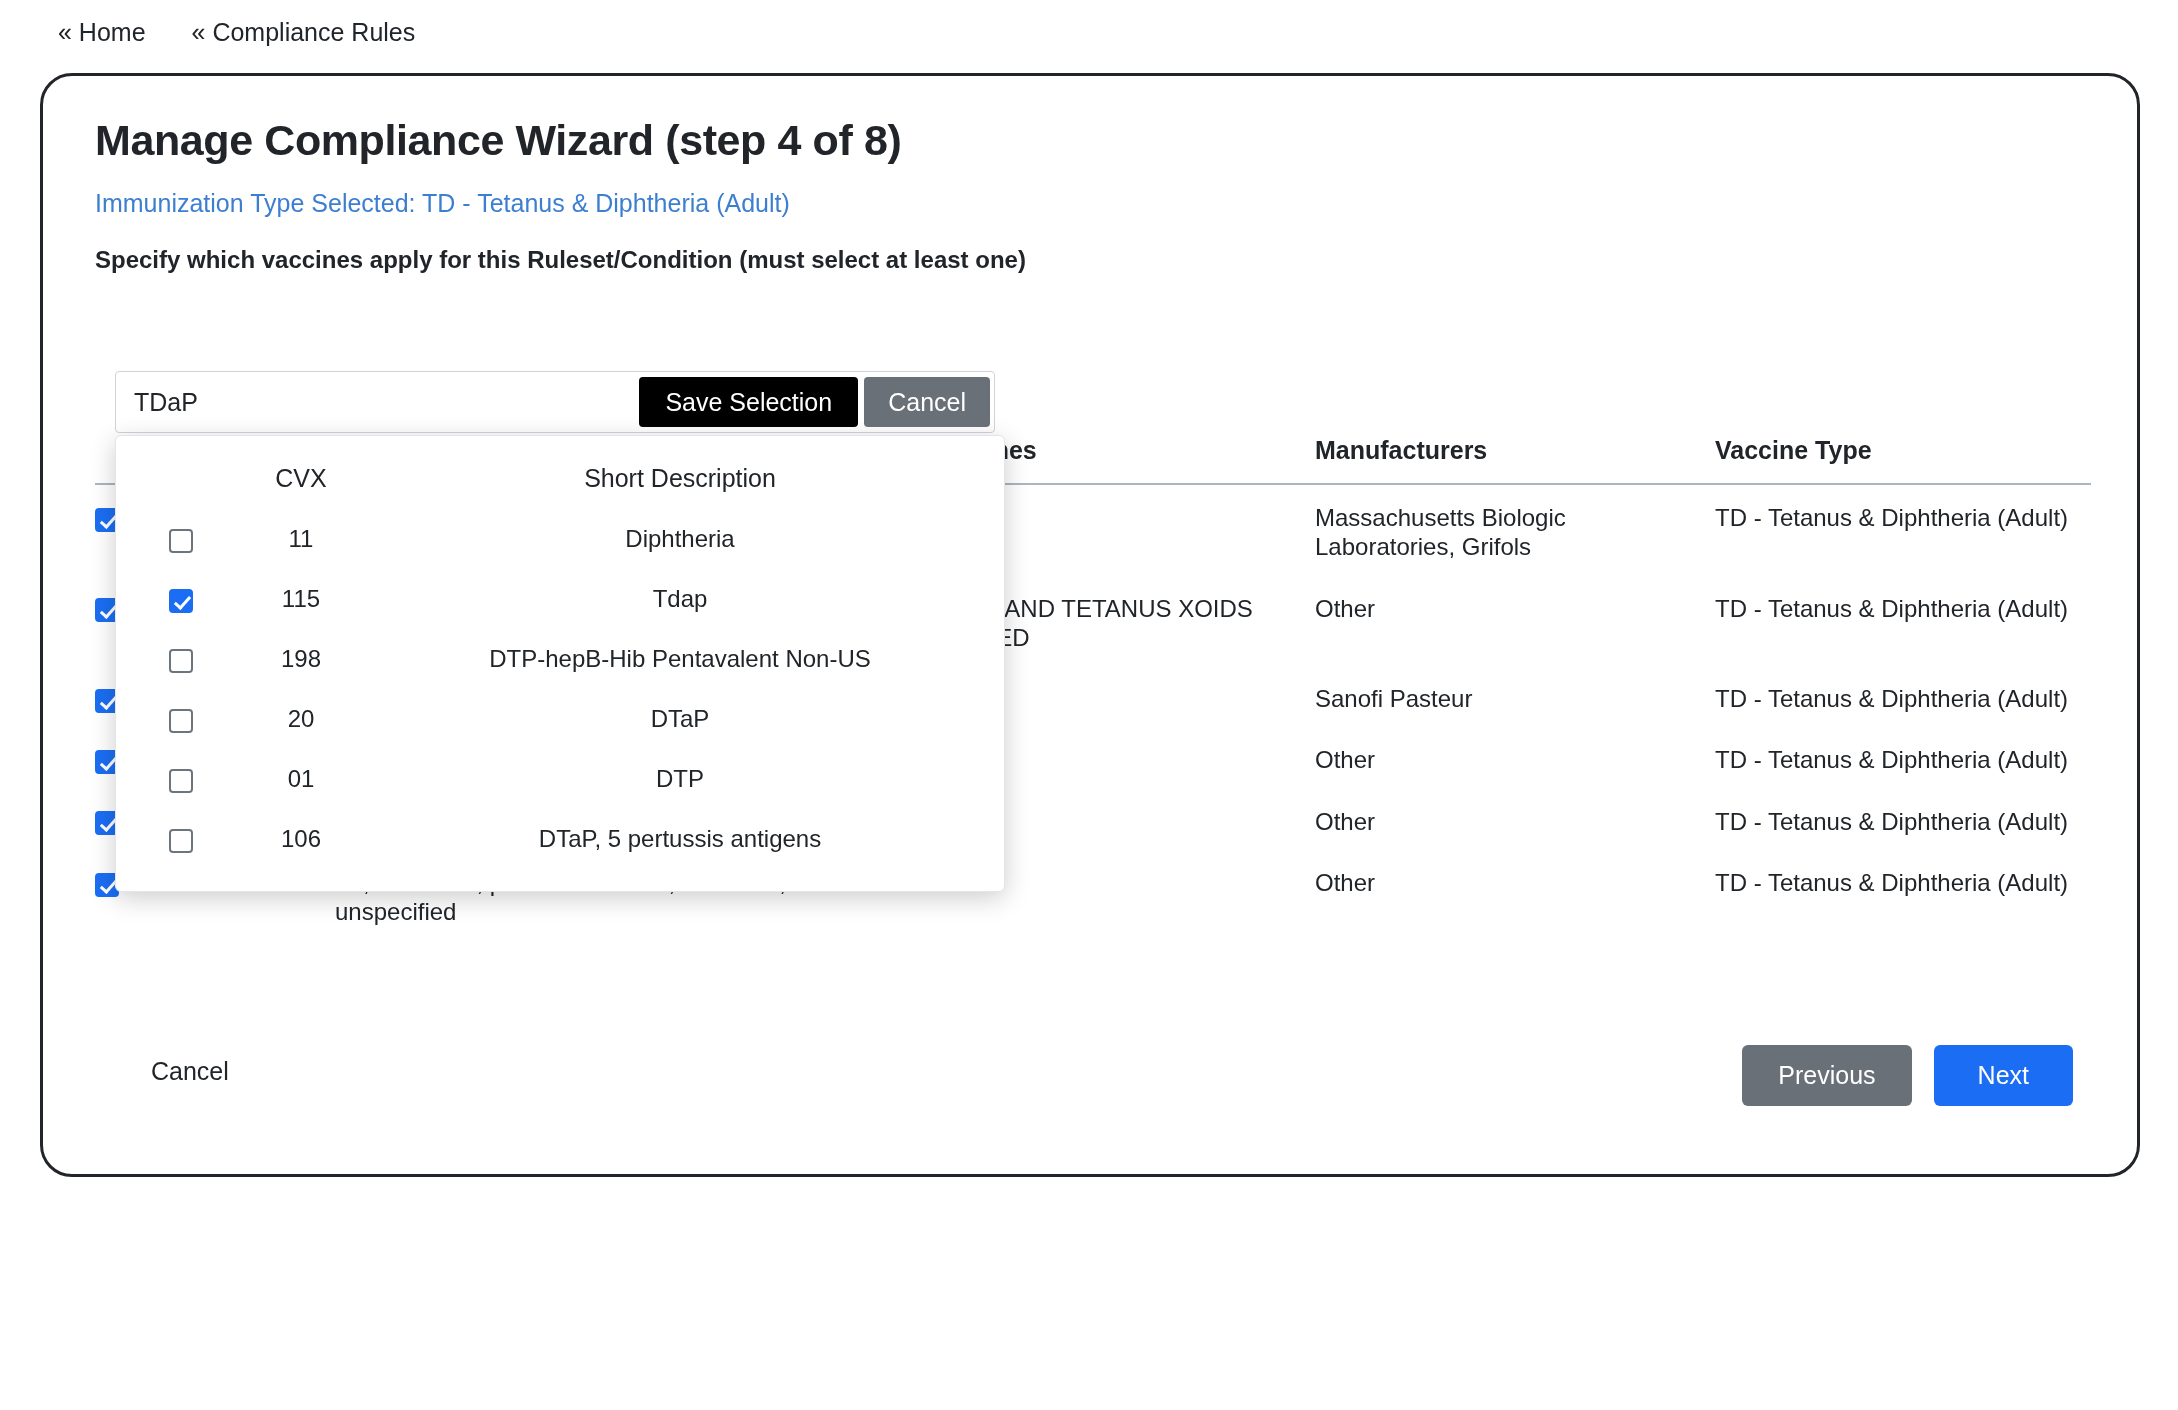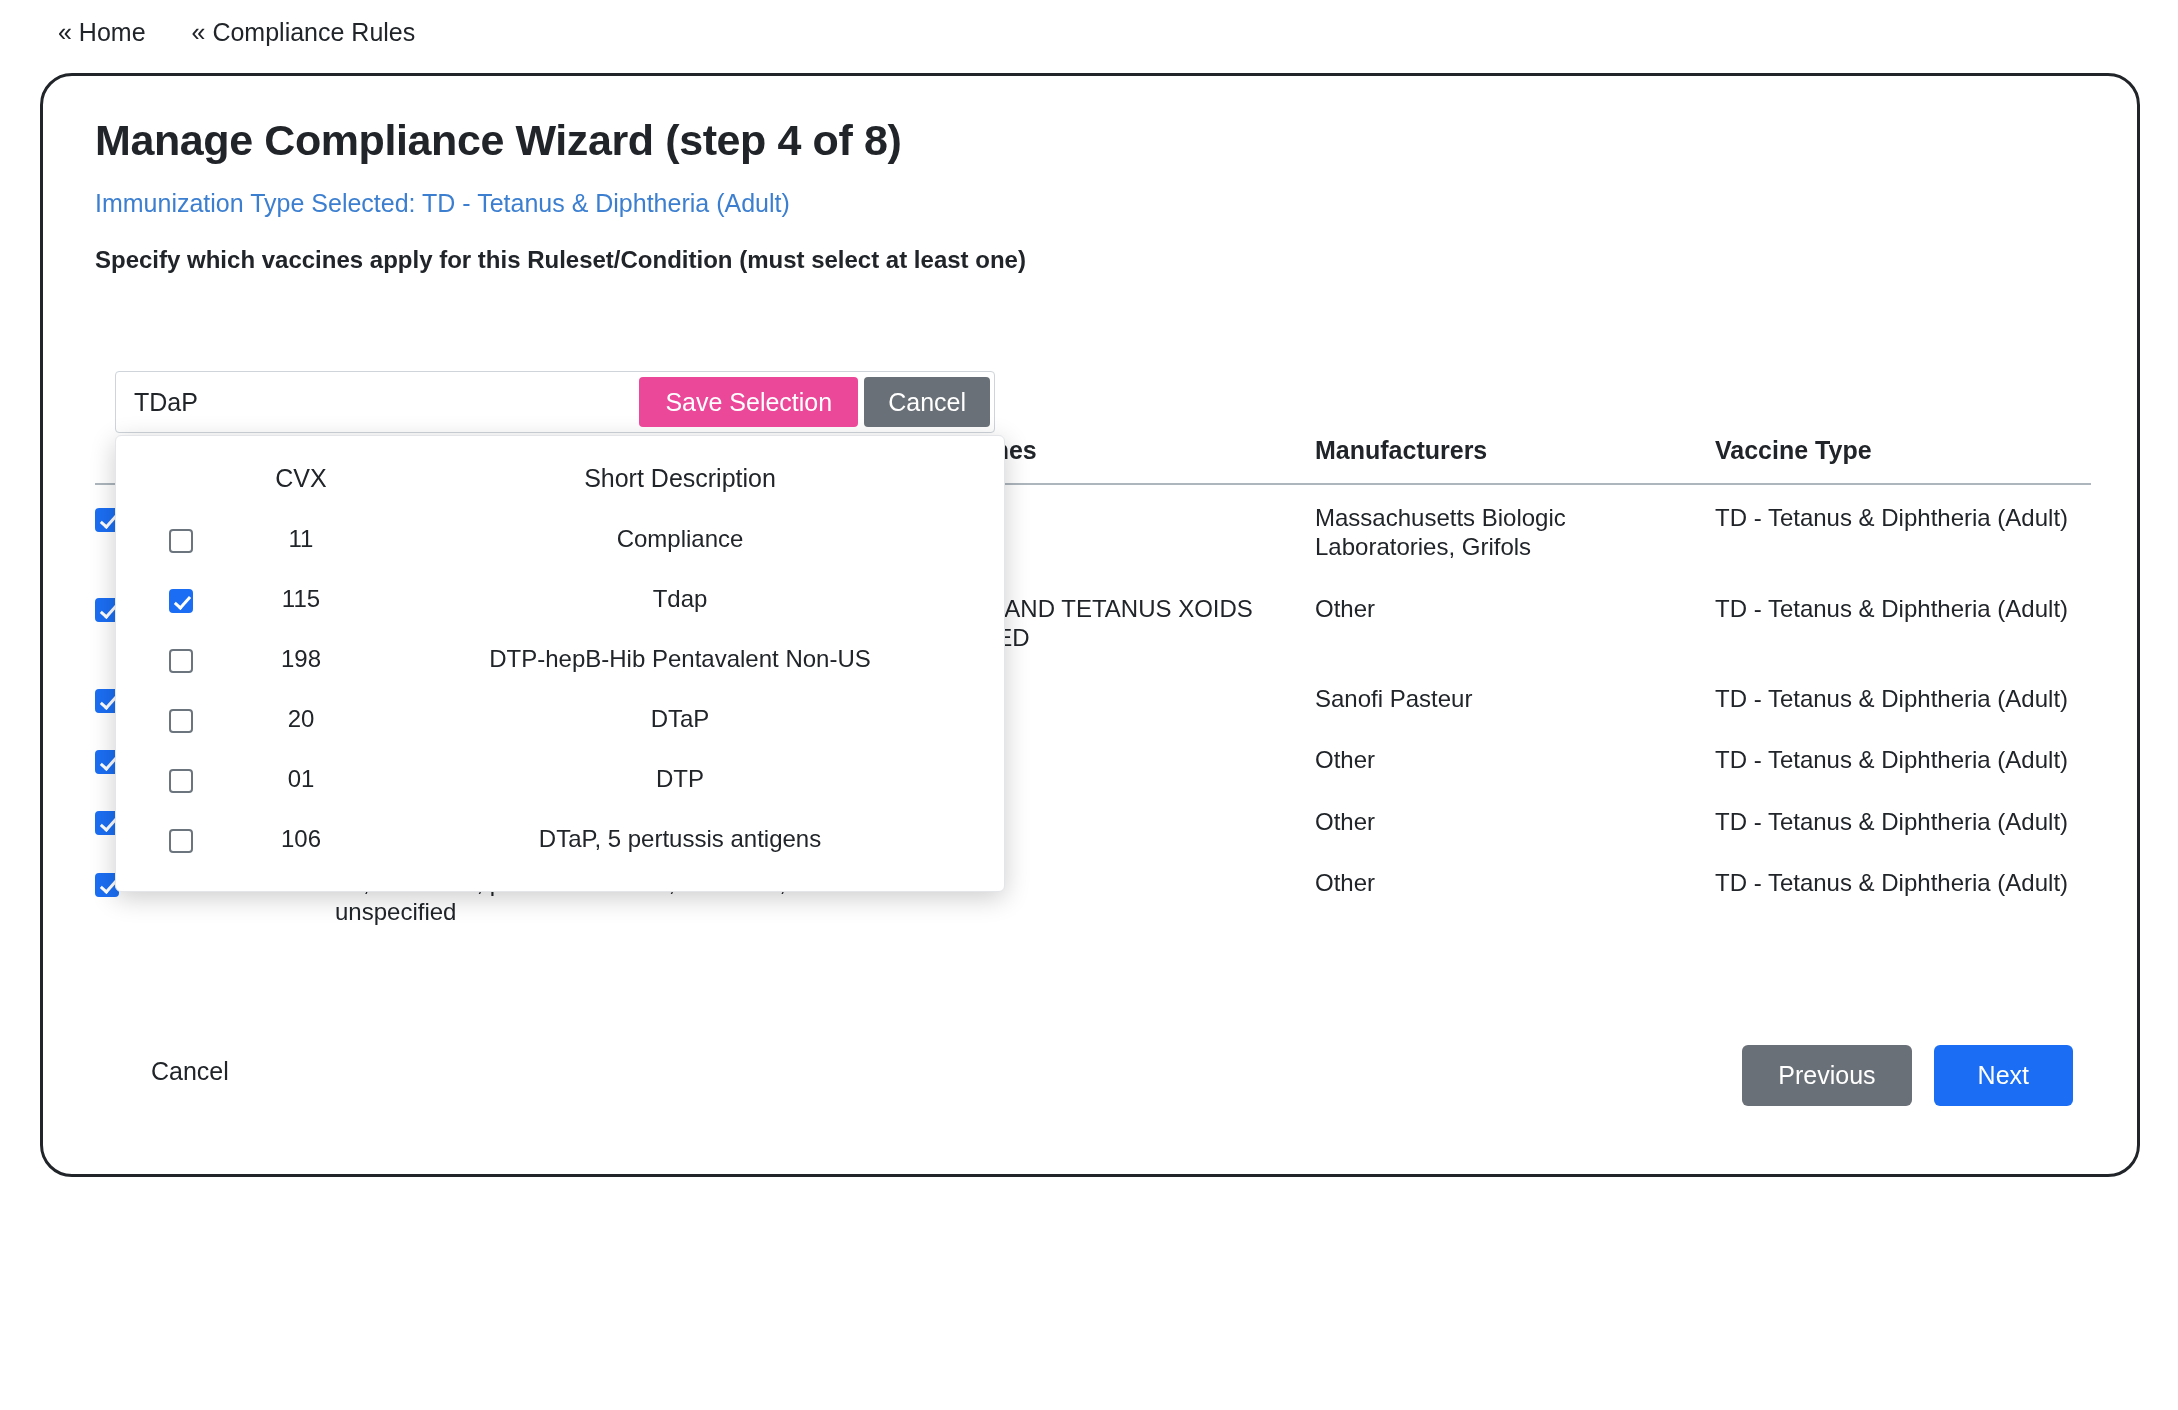--- a/index.html
+++ b/index.html
@@ -154,21 +154,21 @@
     flex: 1;
     border: none;
     outline: none;
     font-size: 25px;
     padding: 0 18px;
     font-family: "Liberation Sans", sans-serif;
     color: #212529;
     background: transparent;
   }
   .btn-save {
-    background: #ec4899;
+    background: #000000;
     color: #fff;
     border: none;
     font-size: 25px;
     padding: 0 26px;
     cursor: pointer;
     font-family: "Liberation Sans", sans-serif;
     border-radius: 4px;
     margin: 5px 2px 5px 0;
   }
   .btn-cancel-sm {
@@ -340,21 +340,21 @@
       <div class="dropdown">
         <div class="dd-head">
           <div class="dd-check"></div>
           <div class="dd-cvx">CVX</div>
           <div class="dd-desc">Short Description</div>
         </div>
 
         <div class="dd-row">
           <div class="dd-check"><input type="checkbox" style=""></div>
           <div class="dd-cvx">11</div>
-          <div class="dd-desc">Compliance</div>
+          <div class="dd-desc">Diphtheria</div>
         </div>
 
         <div class="dd-row">
           <div class="dd-check"><input type="checkbox" checked="" style=""></div>
           <div class="dd-cvx">115</div>
           <div class="dd-desc">Tdap</div>
         </div>
 
         <div class="dd-row">
           <div class="dd-check"><input type="checkbox" style=""></div>

